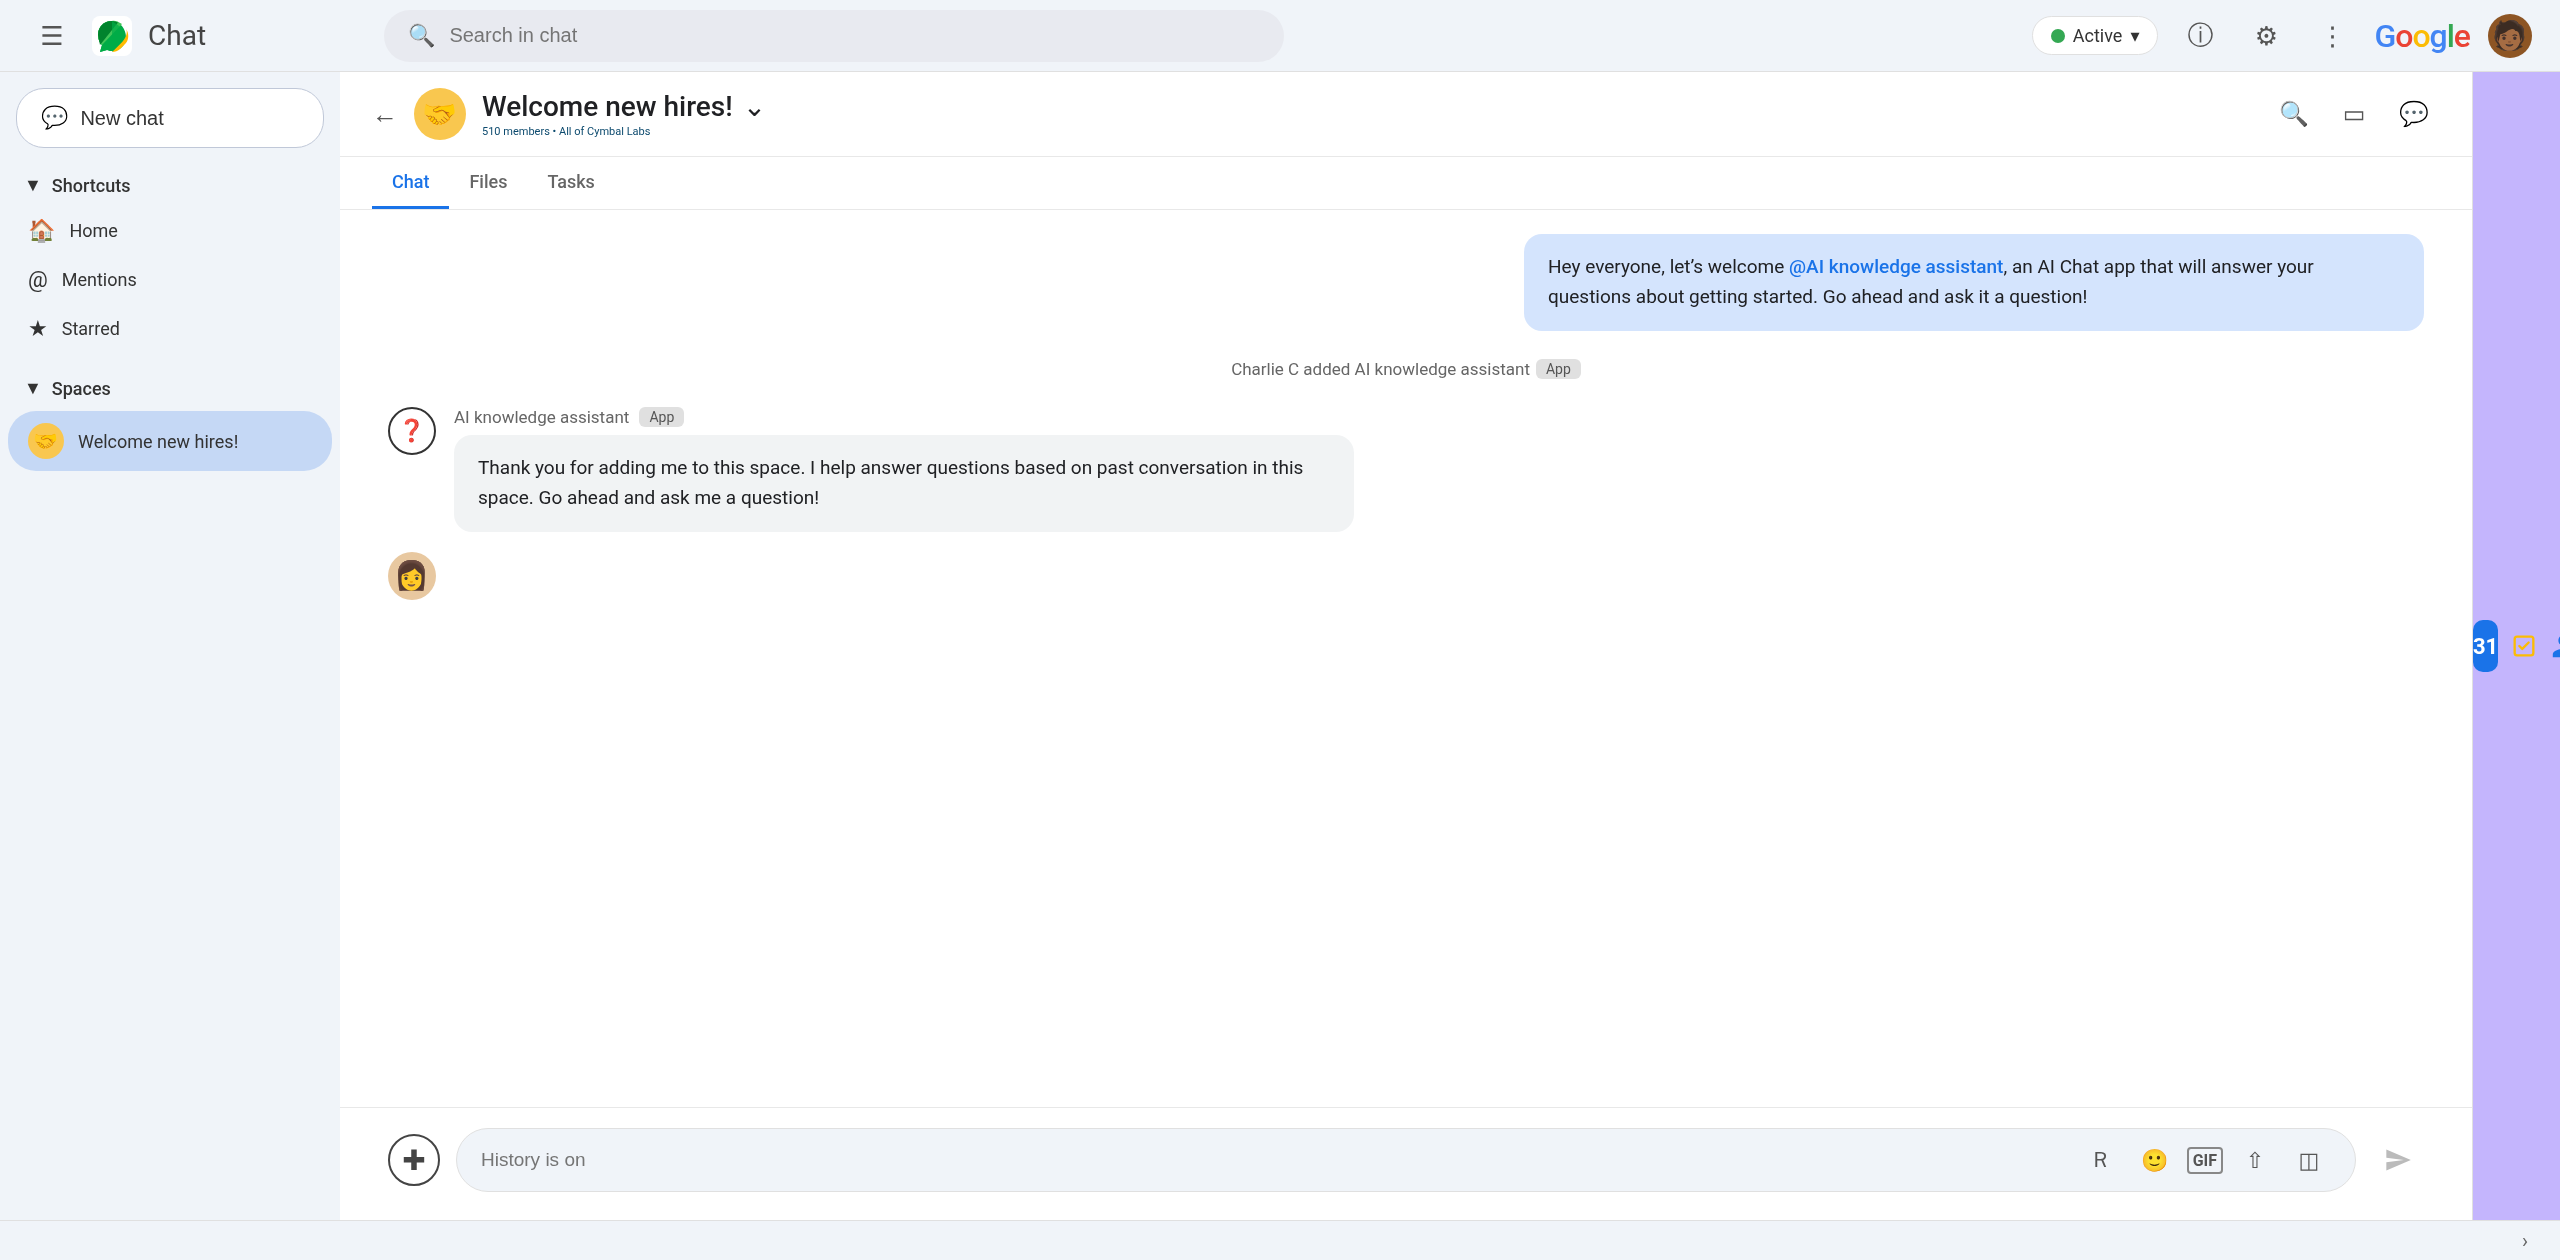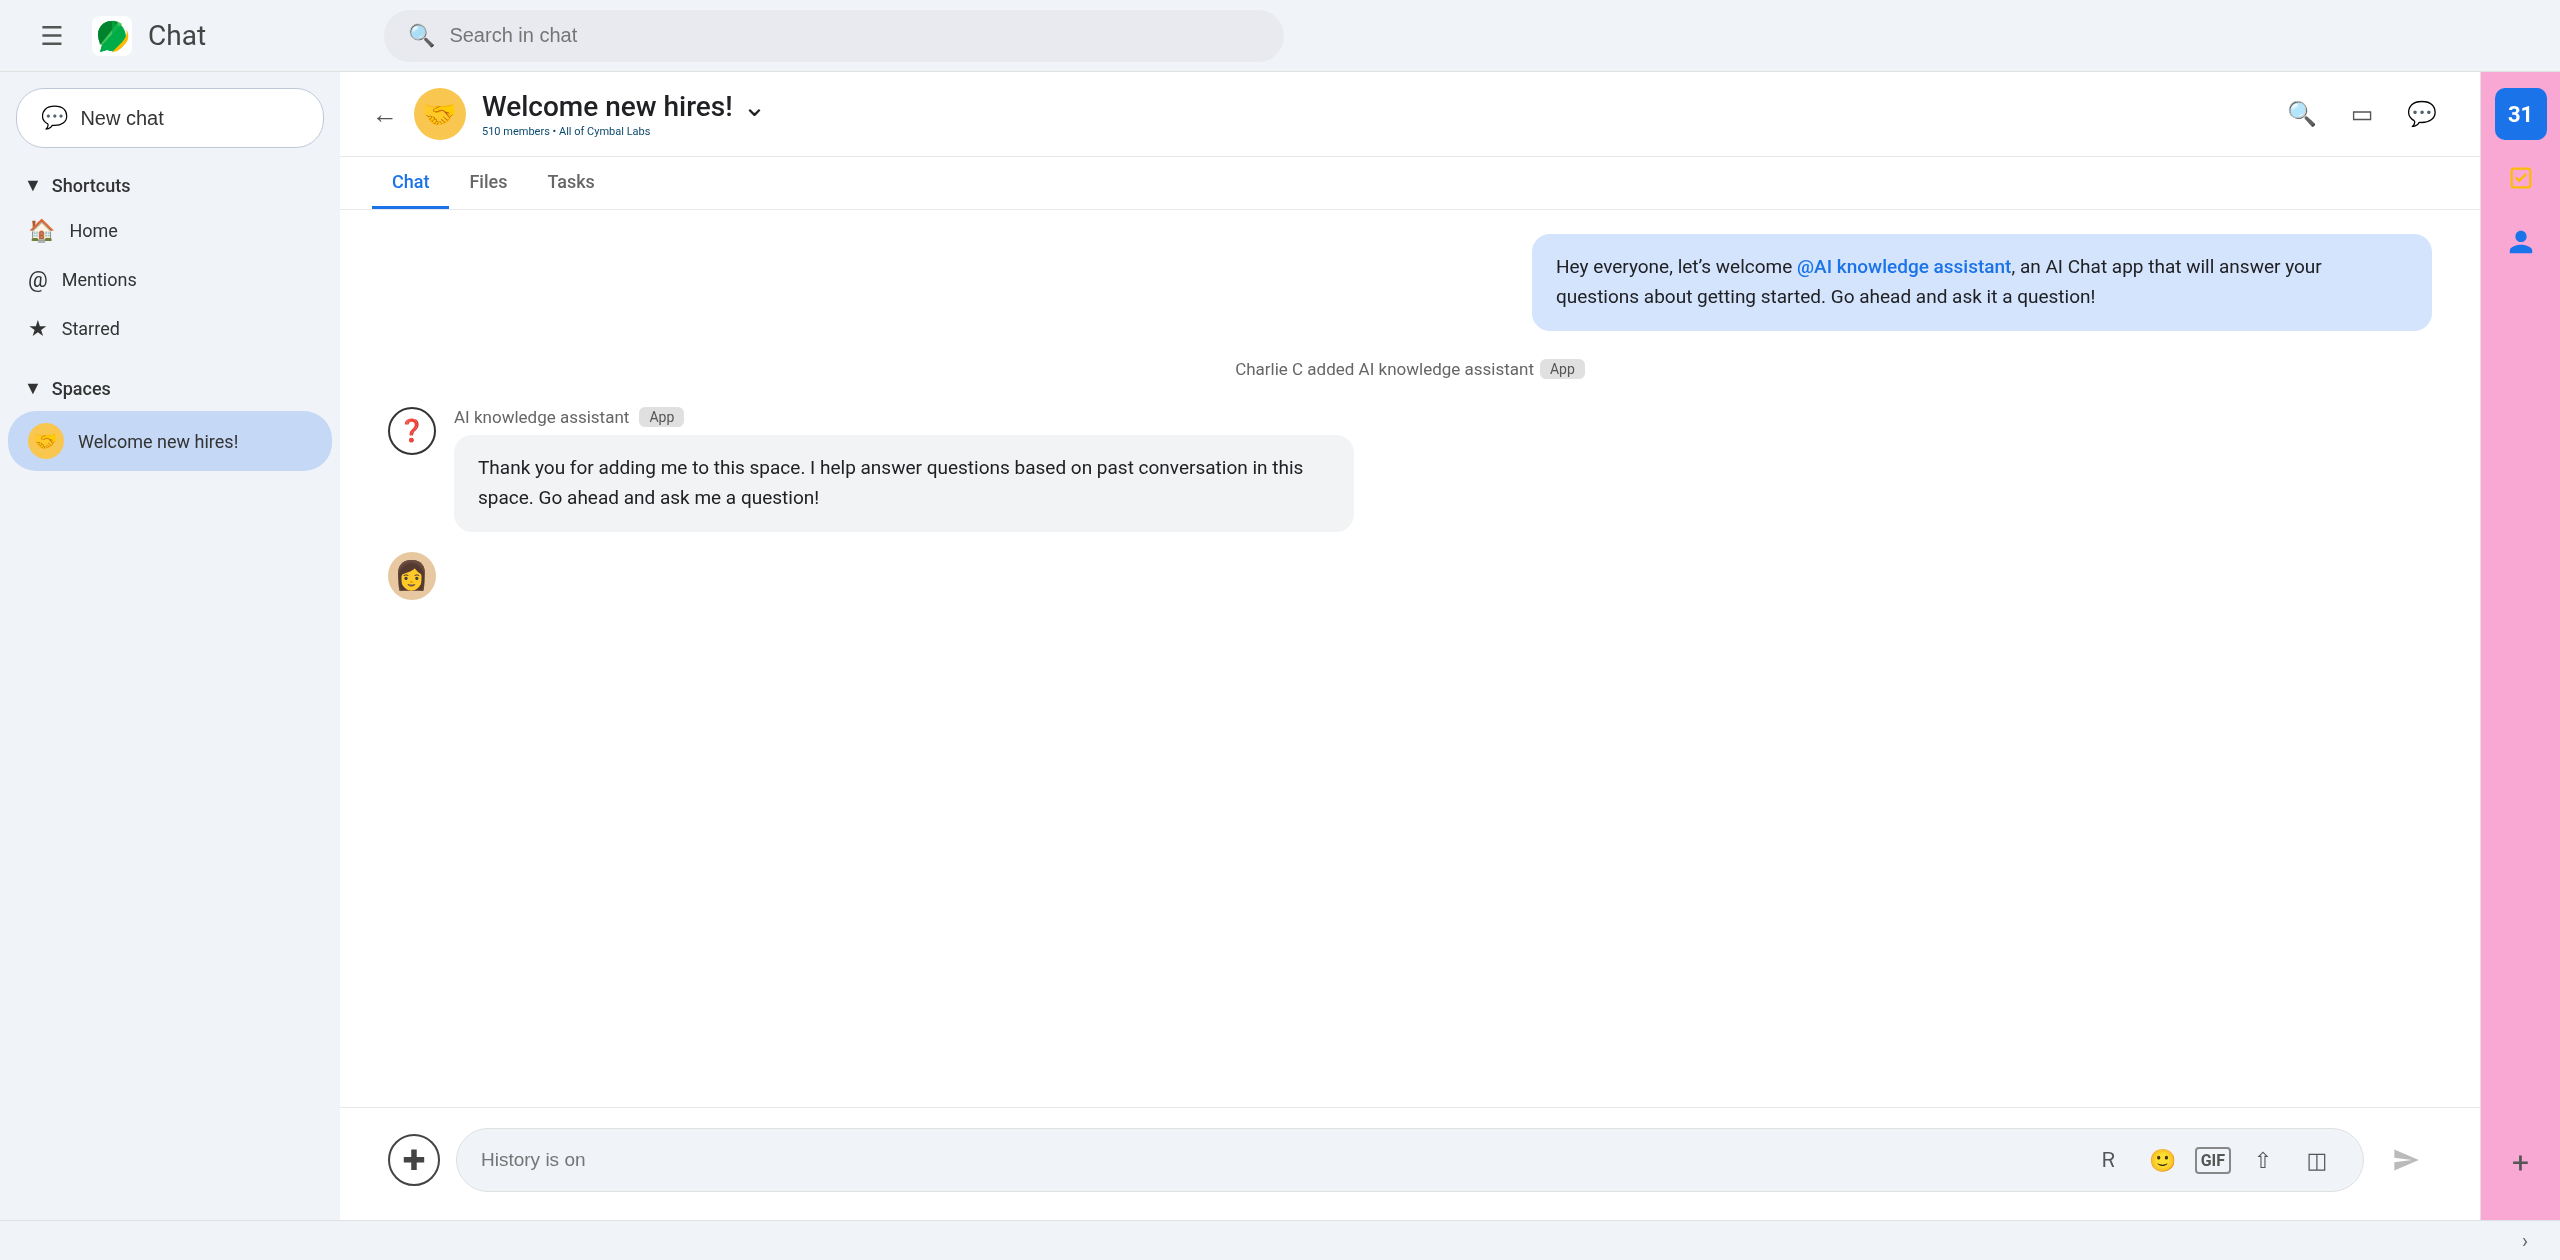--- a/index.html
+++ b/index.html
@@ -211,25 +211,25 @@
       background: #f9c74f;
       border-radius: 50%;
       display: flex;
       align-items: center;
       justify-content: center;
       font-size: 20px;
     }
 
     
     .right-sidebar {
-      width: 80px;
+      width: 88px;
       flex-shrink: 0;
-      background: #f9a8d4;
-      display: flex;
-      flex-direction: column;
+      background: #c4b5fd;
+      display: flex;
+      flex-direction: row;
       align-items: center;
       padding: 16px 0;
       gap: 12px;
       border-left: 1px solid #e0e0e0;
     }
     .right-icon {
       width: 52px;
       height: 52px;
       display: flex;
       align-items: center;
@@ -524,20 +524,36 @@
       </svg>
     </div>
     <div class="app-name">Chat</div>
   </div>
 
   <div class="search-bar">
     <div class="search-icon-wrap">🔍</div>
     <input type="text" placeholder="Search in chat" style="">
   </div>
 
+  <div class="top-bar-right">
+    <div class="active-badge">
+      <div class="active-dot"></div>
+      <span>Active</span>
+      <span>▾</span>
+    </div>
+    <div class="top-icon">ⓘ</div>
+    <div class="top-icon">⚙</div>
+    <div class="top-icon">⋮</div>
+    <div class="google-logo">
+      <span>G</span><span>o</span><span>o</span><span>g</span><span>l</span><span>e</span>
+    </div>
+    <div class="user-avatar">
+      <span style="font-size:28px">🧑🏾</span>
+    </div>
+  </div>
 </div>
 
 <div class="main-layout">
 
   <div class="sidebar">
     <button class="new-chat-btn">
       <span style="font-size:22px">💬</span>
       <span>New chat</span>
     </button>
 

